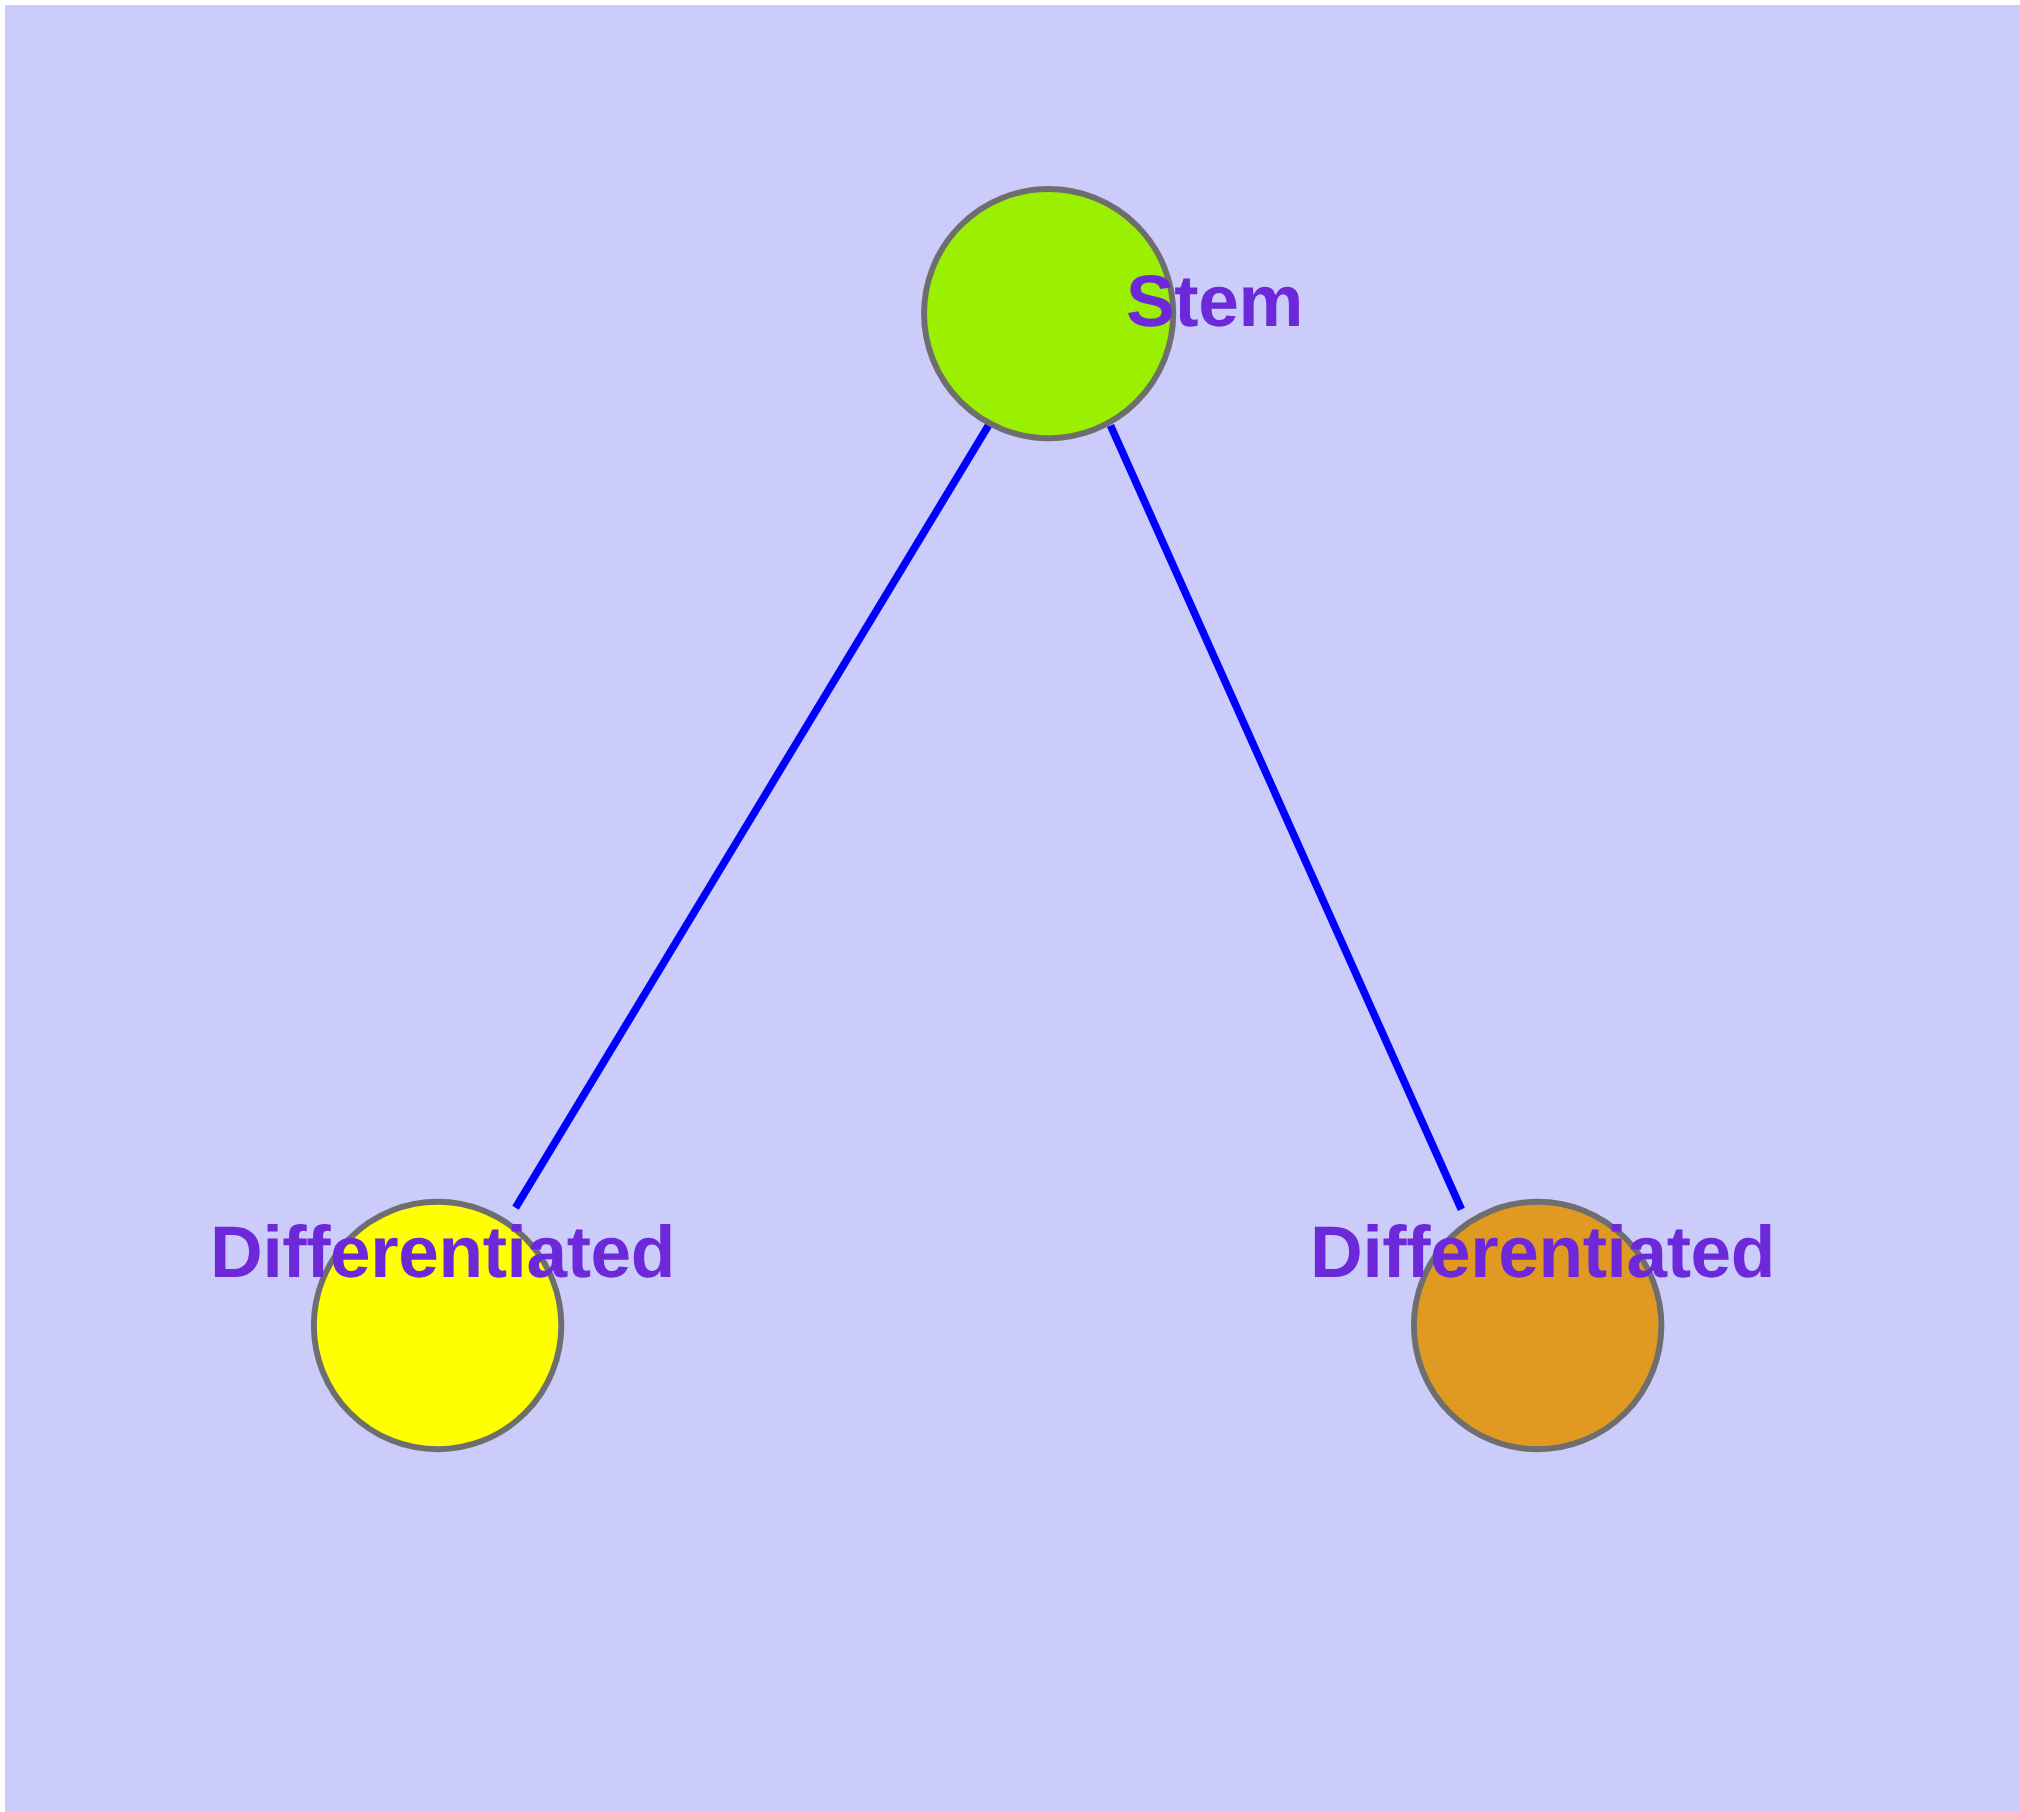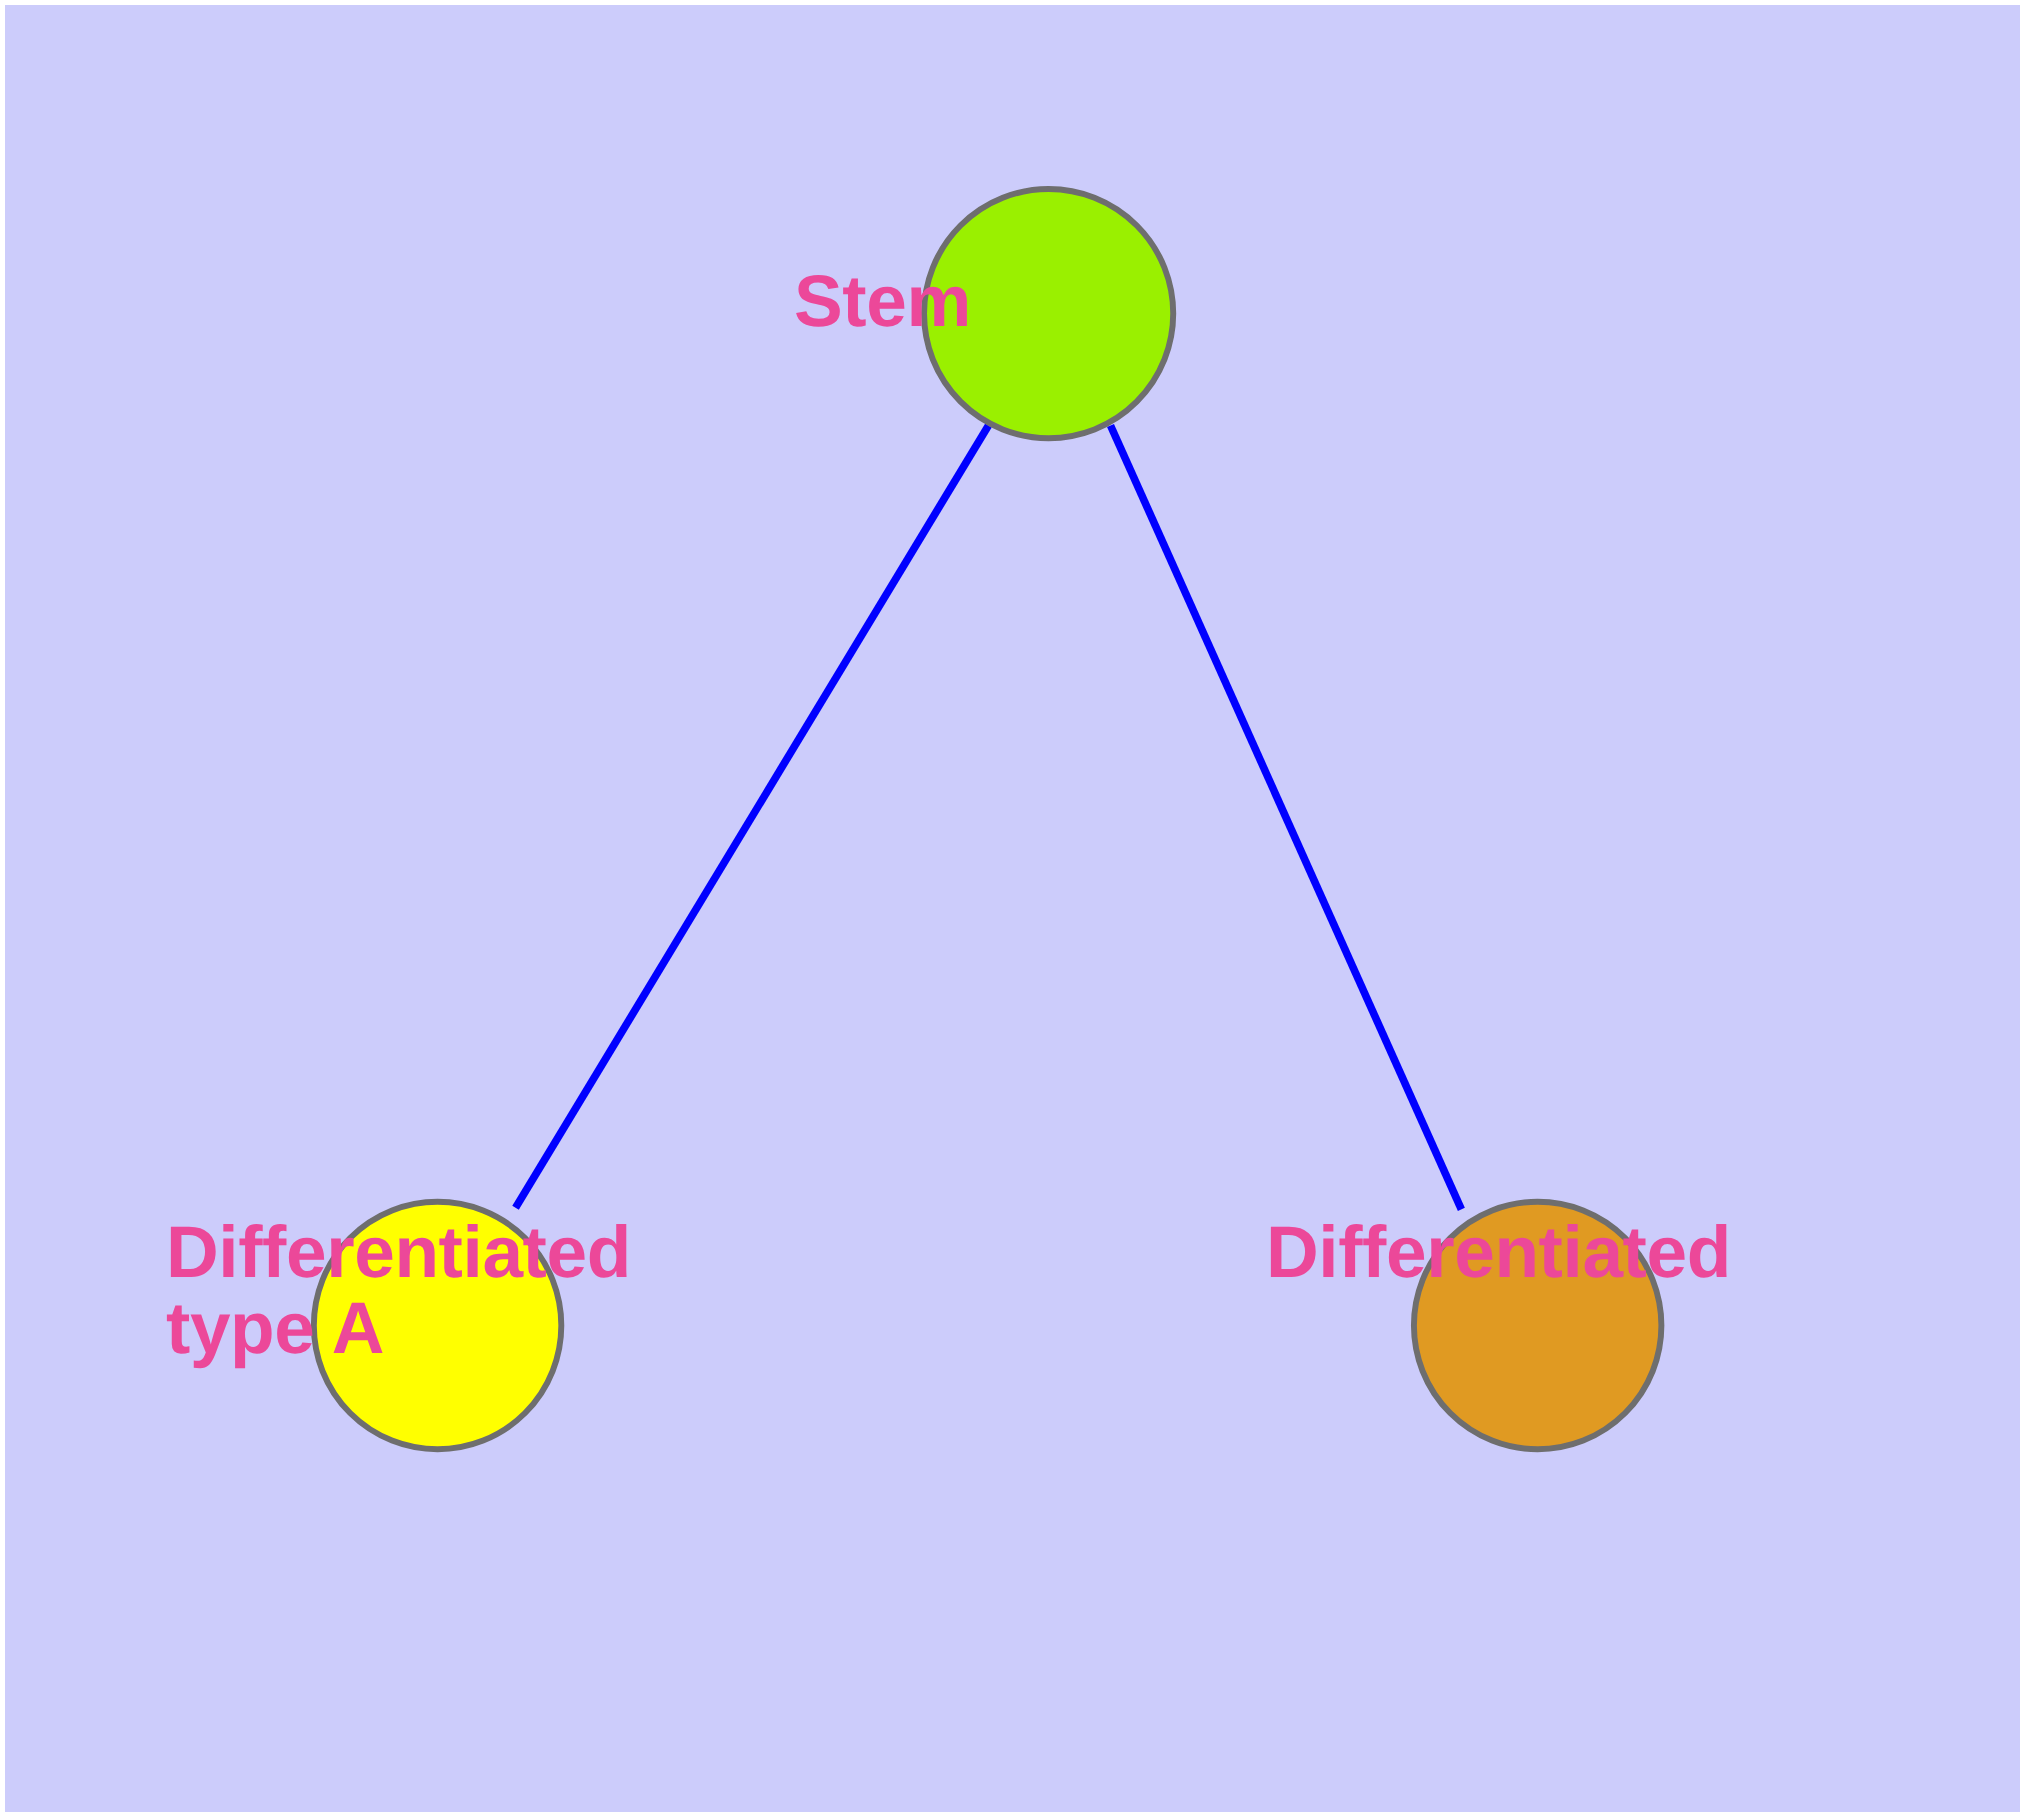--- a/index.html
+++ b/index.html
@@ -26,23 +26,23 @@
   }
   #graph-svg {
     position: absolute;
     left: 0;
     top: 0;
     width: 2021px;
     height: 1812px;
   }
   .node-label {
     position: absolute;
-    color: #ec4899;
+    color: #6d28d9;
     font-weight: bold;
-    text-align: left;
+    text-align: right;
     line-height: 1.04;
     white-space: pre;
     letter-spacing: -0.4px;
     pointer-events: none;
     text-rendering: geometricPrecision;
   }
   #label-stem {
     font-size: 73px;
     left: 794px;
     top: 264px;
@@ -77,18 +77,18 @@
 
     <g>
       <circle cx="1237" cy="370" r="147" fill="#9af000" stroke="#6e6e6e" stroke-width="7"></circle>
       <circle cx="516" cy="1564" r="146" fill="#ffff00" stroke="#6e6e6e" stroke-width="7"></circle>
       <circle cx="1814" cy="1564" r="146" fill="#e09a22" stroke="#6e6e6e" stroke-width="7"></circle>
     </g>
   </svg>
 
   <div class="node-label" id="label-stem"><span>Stem</span></div>
 
-  <div class="node-label" id="label-diff-a"><span>Differentiated</span><br><span>type A</span></div>
+  <div class="node-label" id="label-diff-a"><span>Differentiated</span><br></div>
 
   <div class="node-label" id="label-diff-b"><span>Differentiated</span><br></div>
 
 </div>
 
 
 </body></html>

